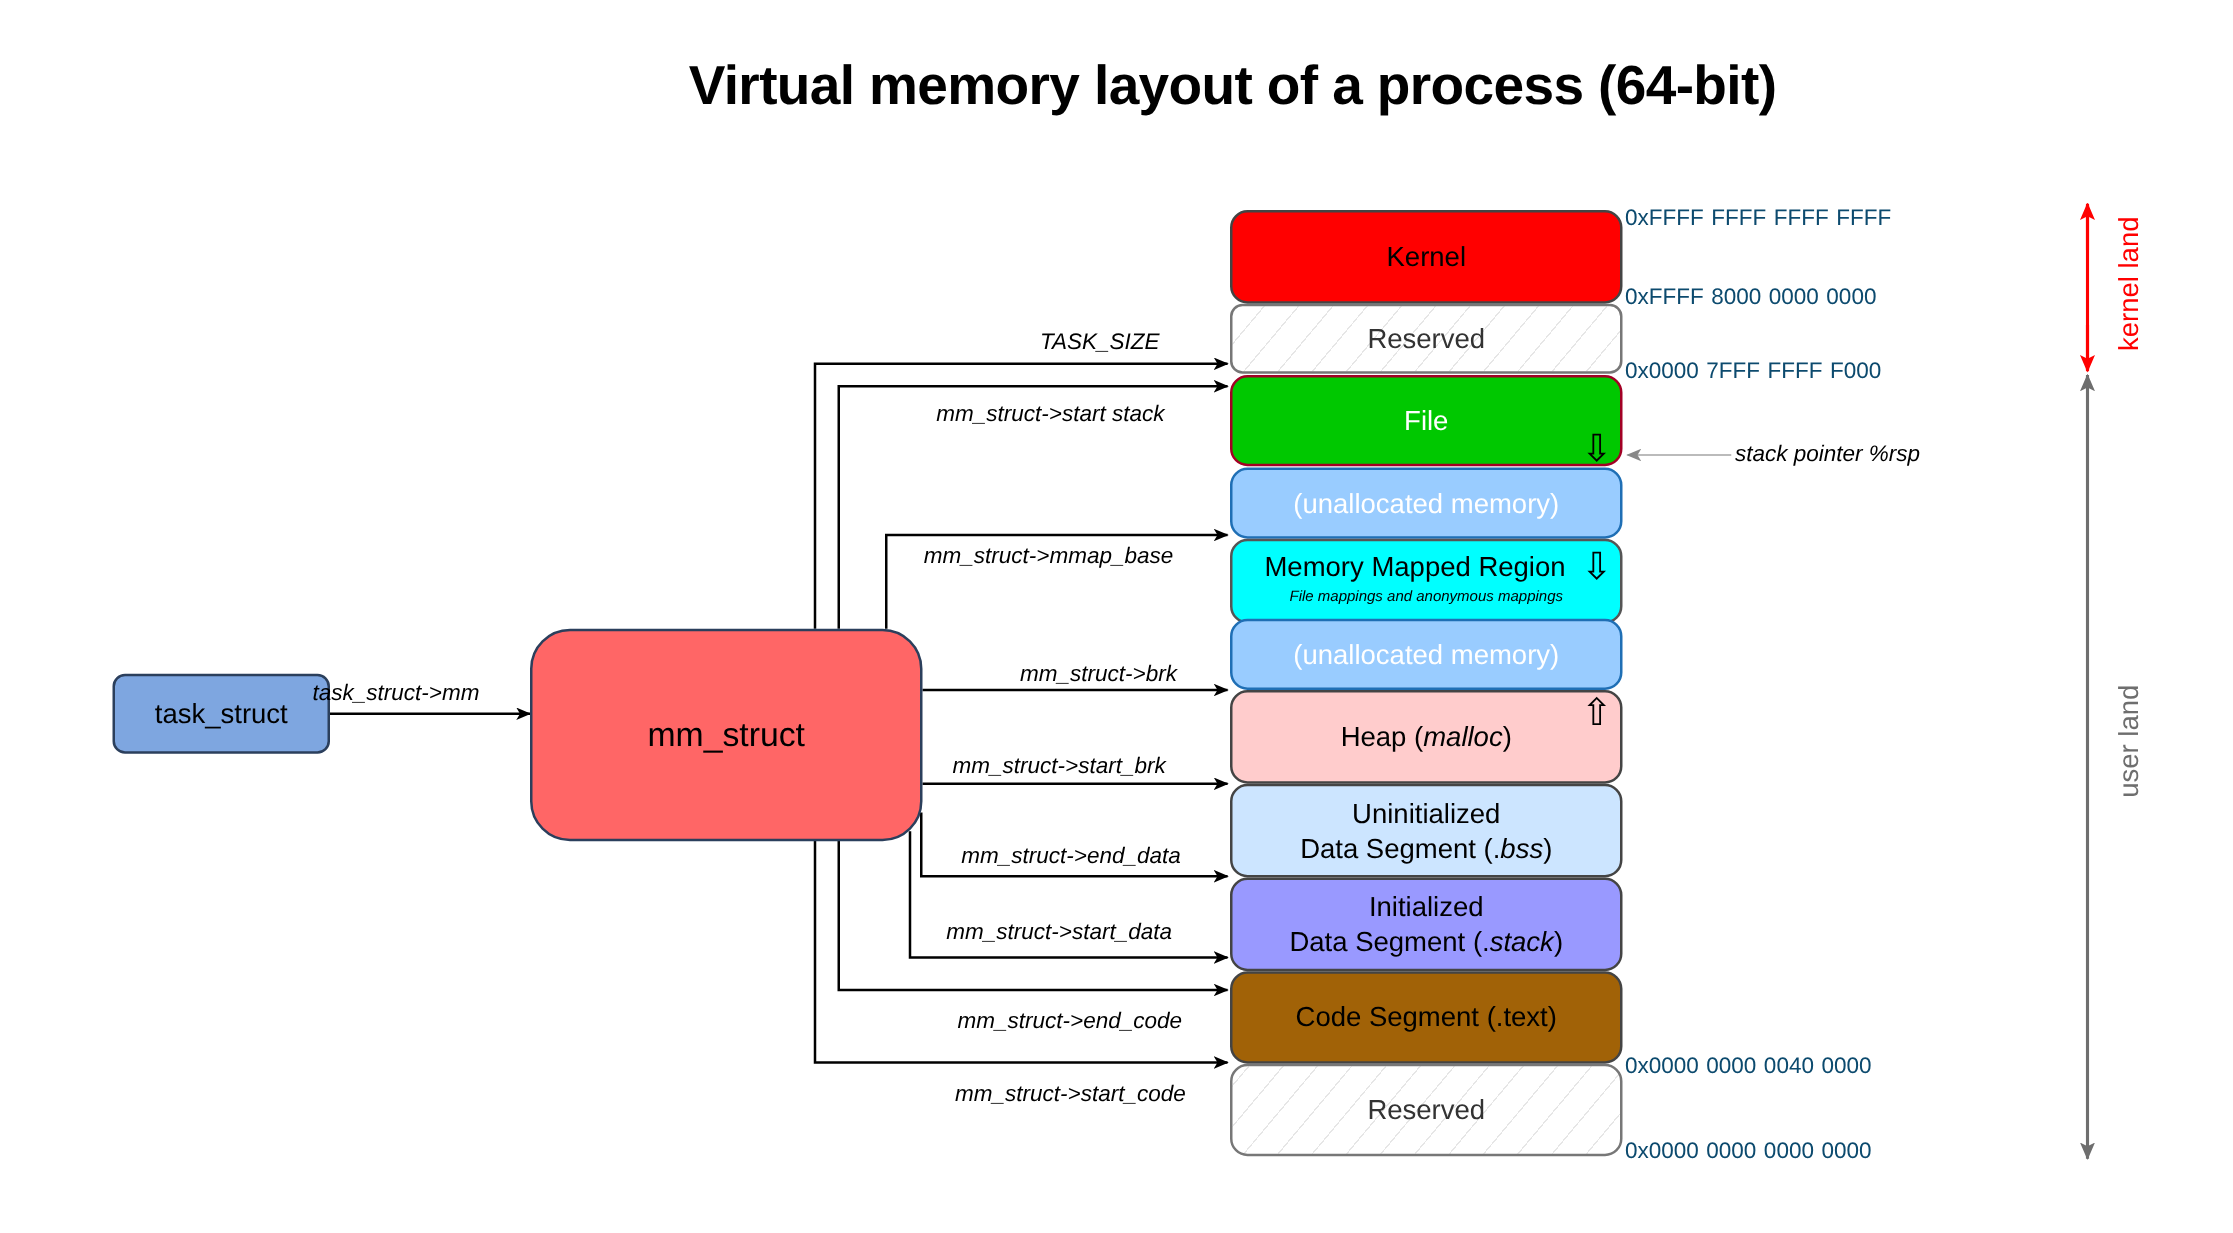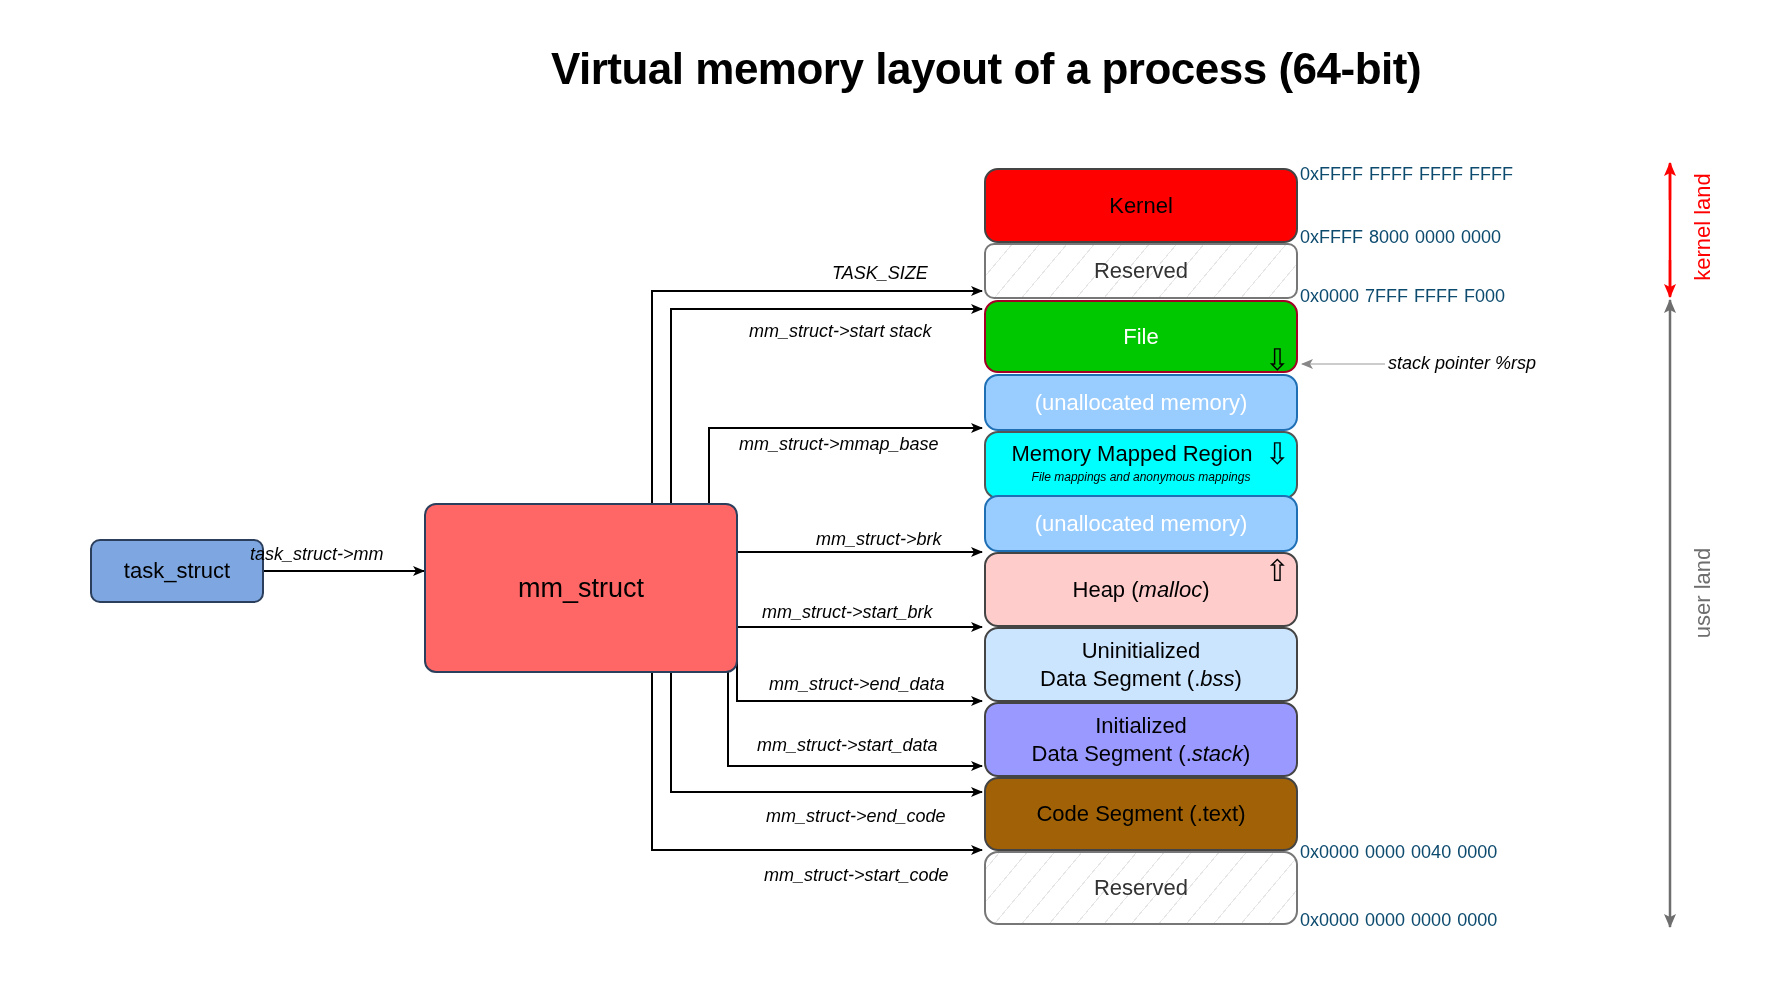--- a/index.html
+++ b/index.html
@@ -58,21 +58,21 @@
   <path d="M1670,260 L1670,297" stroke="#ff0000" stroke-width="2.5" fill="none" marker-end="url(#ahr)"></path>
   <path d="M1670,600 L1670,300" stroke="#6e6e6e" stroke-width="2.5" fill="none" marker-end="url(#ahd)"></path>
   <path d="M1670,600 L1670,927" stroke="#6e6e6e" stroke-width="2.5" fill="none" marker-end="url(#ahd)"></path>
 </svg>
 
 <div class="box" style="left:52px;top:539px;width:174px;height:64px;background:#7ea6e0;border-color:#2b3f5c;border-radius:10px;margin-left:38px;">
   <span>task_struct</span>
 </div>
 <div class="lbl" style="left:250px;top:544px;">task_struct-&gt;mm</div>
 
-<div class="box" style="left:424px;top:503px;width:314px;height:170px;background:#ff6666;border-color:#2b3f5c;border-radius:12px;font-size:27px;">
+<div class="box" style="left:424px;top:503px;width:314px;height:170px;background:#ff6666;border-color:#2b3f5c;border-radius:32px;font-size:27px;">
   <span>mm_struct</span>
 </div>
 
 <div class="lbl" style="left:832px;top:263px;">TASK_SIZE</div>
 <div class="lbl" style="left:749px;top:321px;">mm_struct-&gt;start stack</div>
 <div class="lbl" style="left:739px;top:434px;">mm_struct-&gt;mmap_base</div>
 <div class="lbl" style="left:816px;top:529px;">mm_struct-&gt;brk</div>
 <div class="lbl" style="left:762px;top:602px;">mm_struct-&gt;start_brk</div>
 <div class="lbl" style="left:769px;top:674px;">mm_struct-&gt;end_data</div>
 <div class="lbl" style="left:757px;top:735px;">mm_struct-&gt;start_data</div>

